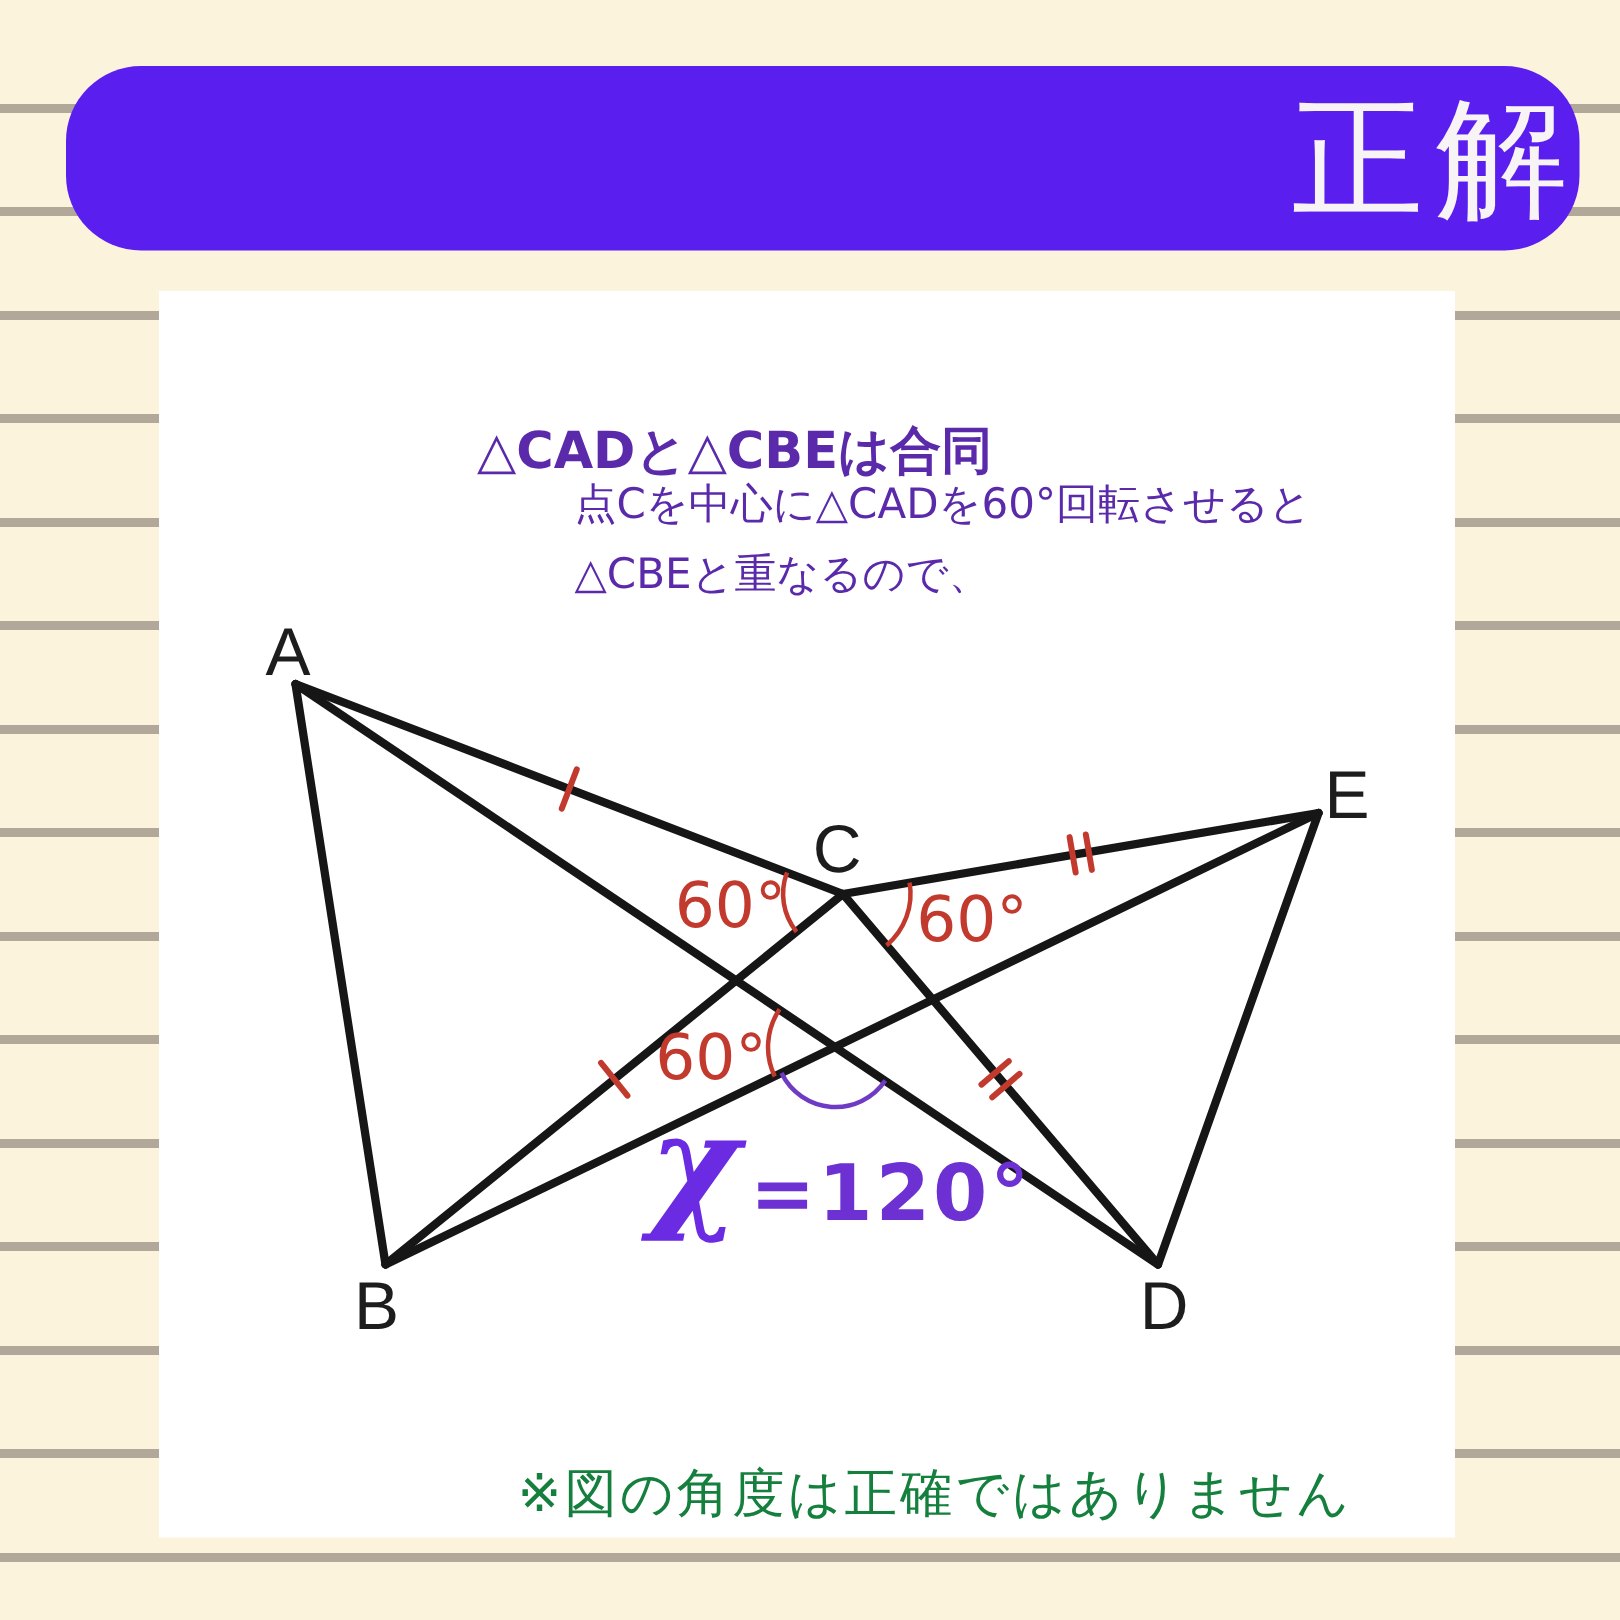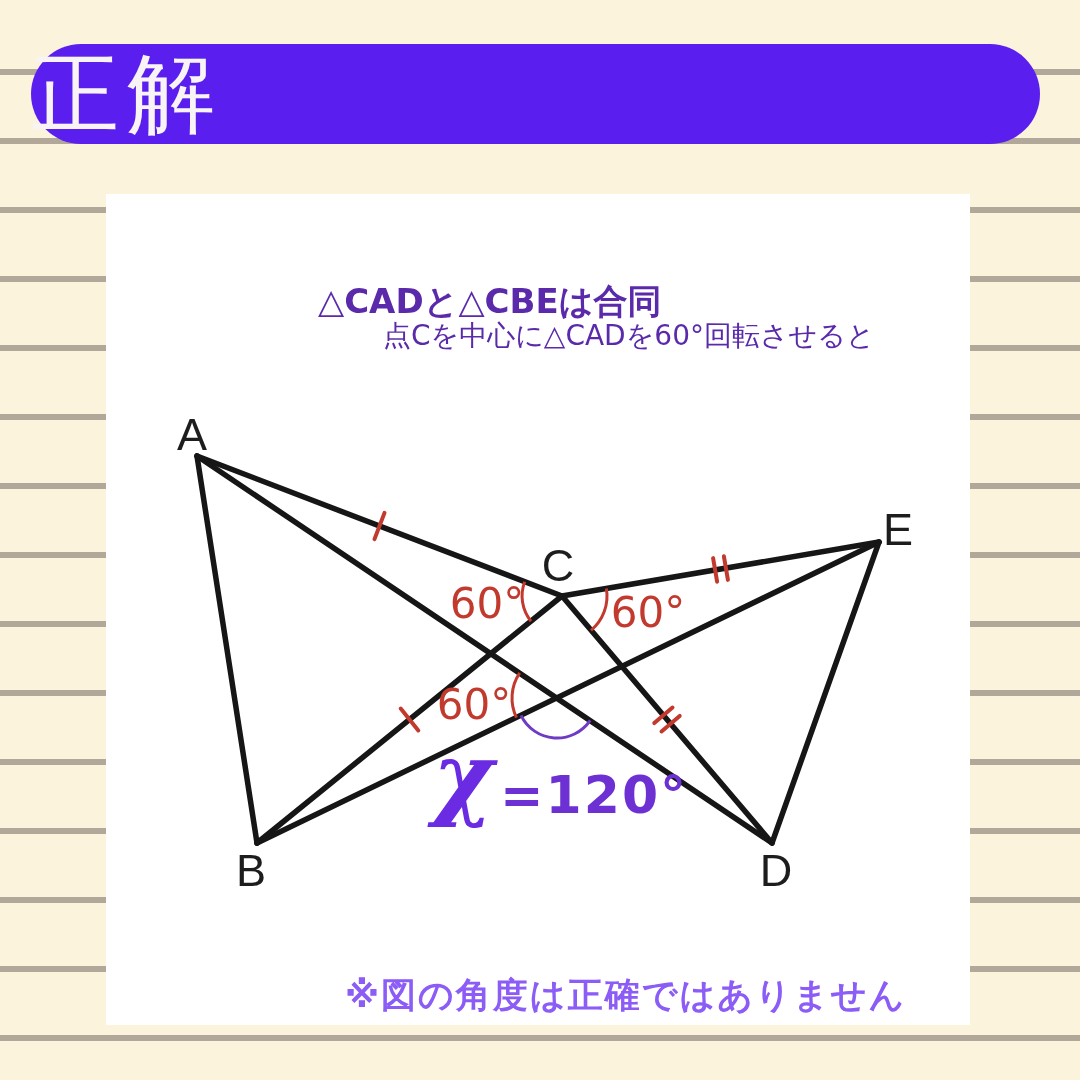--- a/index.html
+++ b/index.html
@@ -11,24 +11,24 @@
     font-family:"DejaVu Sans",sans-serif;
   }
   .rules{
     position:absolute;inset:0;
     background-image:repeating-linear-gradient(180deg,
       rgba(0,0,0,0) 0px, rgba(0,0,0,0) 63px,
       var(--rule,#B1A89A) 63px, var(--rule,#B1A89A) 69px);
     background-position:0 6px;
   }
   .banner{
-    position:absolute;left:31px;top:44px;width:1009px;height:100px;
+    position:absolute;left:44px;top:44px;width:1009px;height:123px;
     background:var(--banner_bg,#5A1FEF);
     border-radius:50px;
-    display:flex;align-items:center;justify-content:flex-start;
+    display:flex;align-items:center;justify-content:flex-end;
   }
   .banner-label{
     font-size:88px;font-weight:500;letter-spacing:8px;
     color:var(--banner_text,#F8F3F4);
     line-height:1;
   }
   .panel{
     position:absolute;left:106px;top:194px;width:864px;height:831px;
     background:var(--panel_bg,#FFFFFF);
   }
@@ -39,22 +39,22 @@
     line-height:1.2;white-space:nowrap;margin-top:15px;
   }
   .expl-body{
     position:absolute;left:383px;top:312px;
     font-size:28px;font-weight:400;
     color:var(--explanation,#5A2AAB);
     line-height:47px;white-space:nowrap;
   }
   .footnote{
     position:absolute;left:345px;top:972px;
-    font-size:35px;font-weight:700;letter-spacing:2px;
-    color:#8b5cf6;white-space:nowrap;
+    font-size:35px;font-weight:400;letter-spacing:2px;
+    color:#15803d;white-space:nowrap;
   }
   .diagram{
     position:absolute;left:0;top:0;width:1080px;height:1080px;
   }
 </style>
 </head>
 <body>
 
 <div class="page">
   <div class="rules"></div>
@@ -62,20 +62,21 @@
   <div class="banner">
     <span class="banner-label">正解</span>
   </div>
 
   <div class="panel"></div>
 
   <div class="expl-heading">△CADと△CBEは合同</div>
 
   <div class="expl-body">
     <div>点Cを中心に△CADを60°回転させると</div>
+    <div>△CBEと重なるので、</div>
   </div>
 
   <svg class="diagram" id="diagram-svg" viewBox="0 0 1080 1080">
       <line x1="197" y1="456" x2="257" y2="843" stroke="#161616" stroke-width="5.5" stroke-linecap="round"></line>
       <line x1="197" y1="456" x2="562" y2="596" stroke="#161616" stroke-width="5.5" stroke-linecap="round"></line>
       <line x1="197" y1="456" x2="772" y2="843" stroke="#161616" stroke-width="5.5" stroke-linecap="round"></line>
       <line x1="257" y1="843" x2="562" y2="596" stroke="#161616" stroke-width="5.5" stroke-linecap="round"></line>
       <line x1="257" y1="843" x2="879" y2="542" stroke="#161616" stroke-width="5.5" stroke-linecap="round"></line>
       <line x1="562" y1="596" x2="772" y2="843" stroke="#161616" stroke-width="5.5" stroke-linecap="round"></line>
       <line x1="562" y1="596" x2="879" y2="542" stroke="#161616" stroke-width="5.5" stroke-linecap="round"></line>

